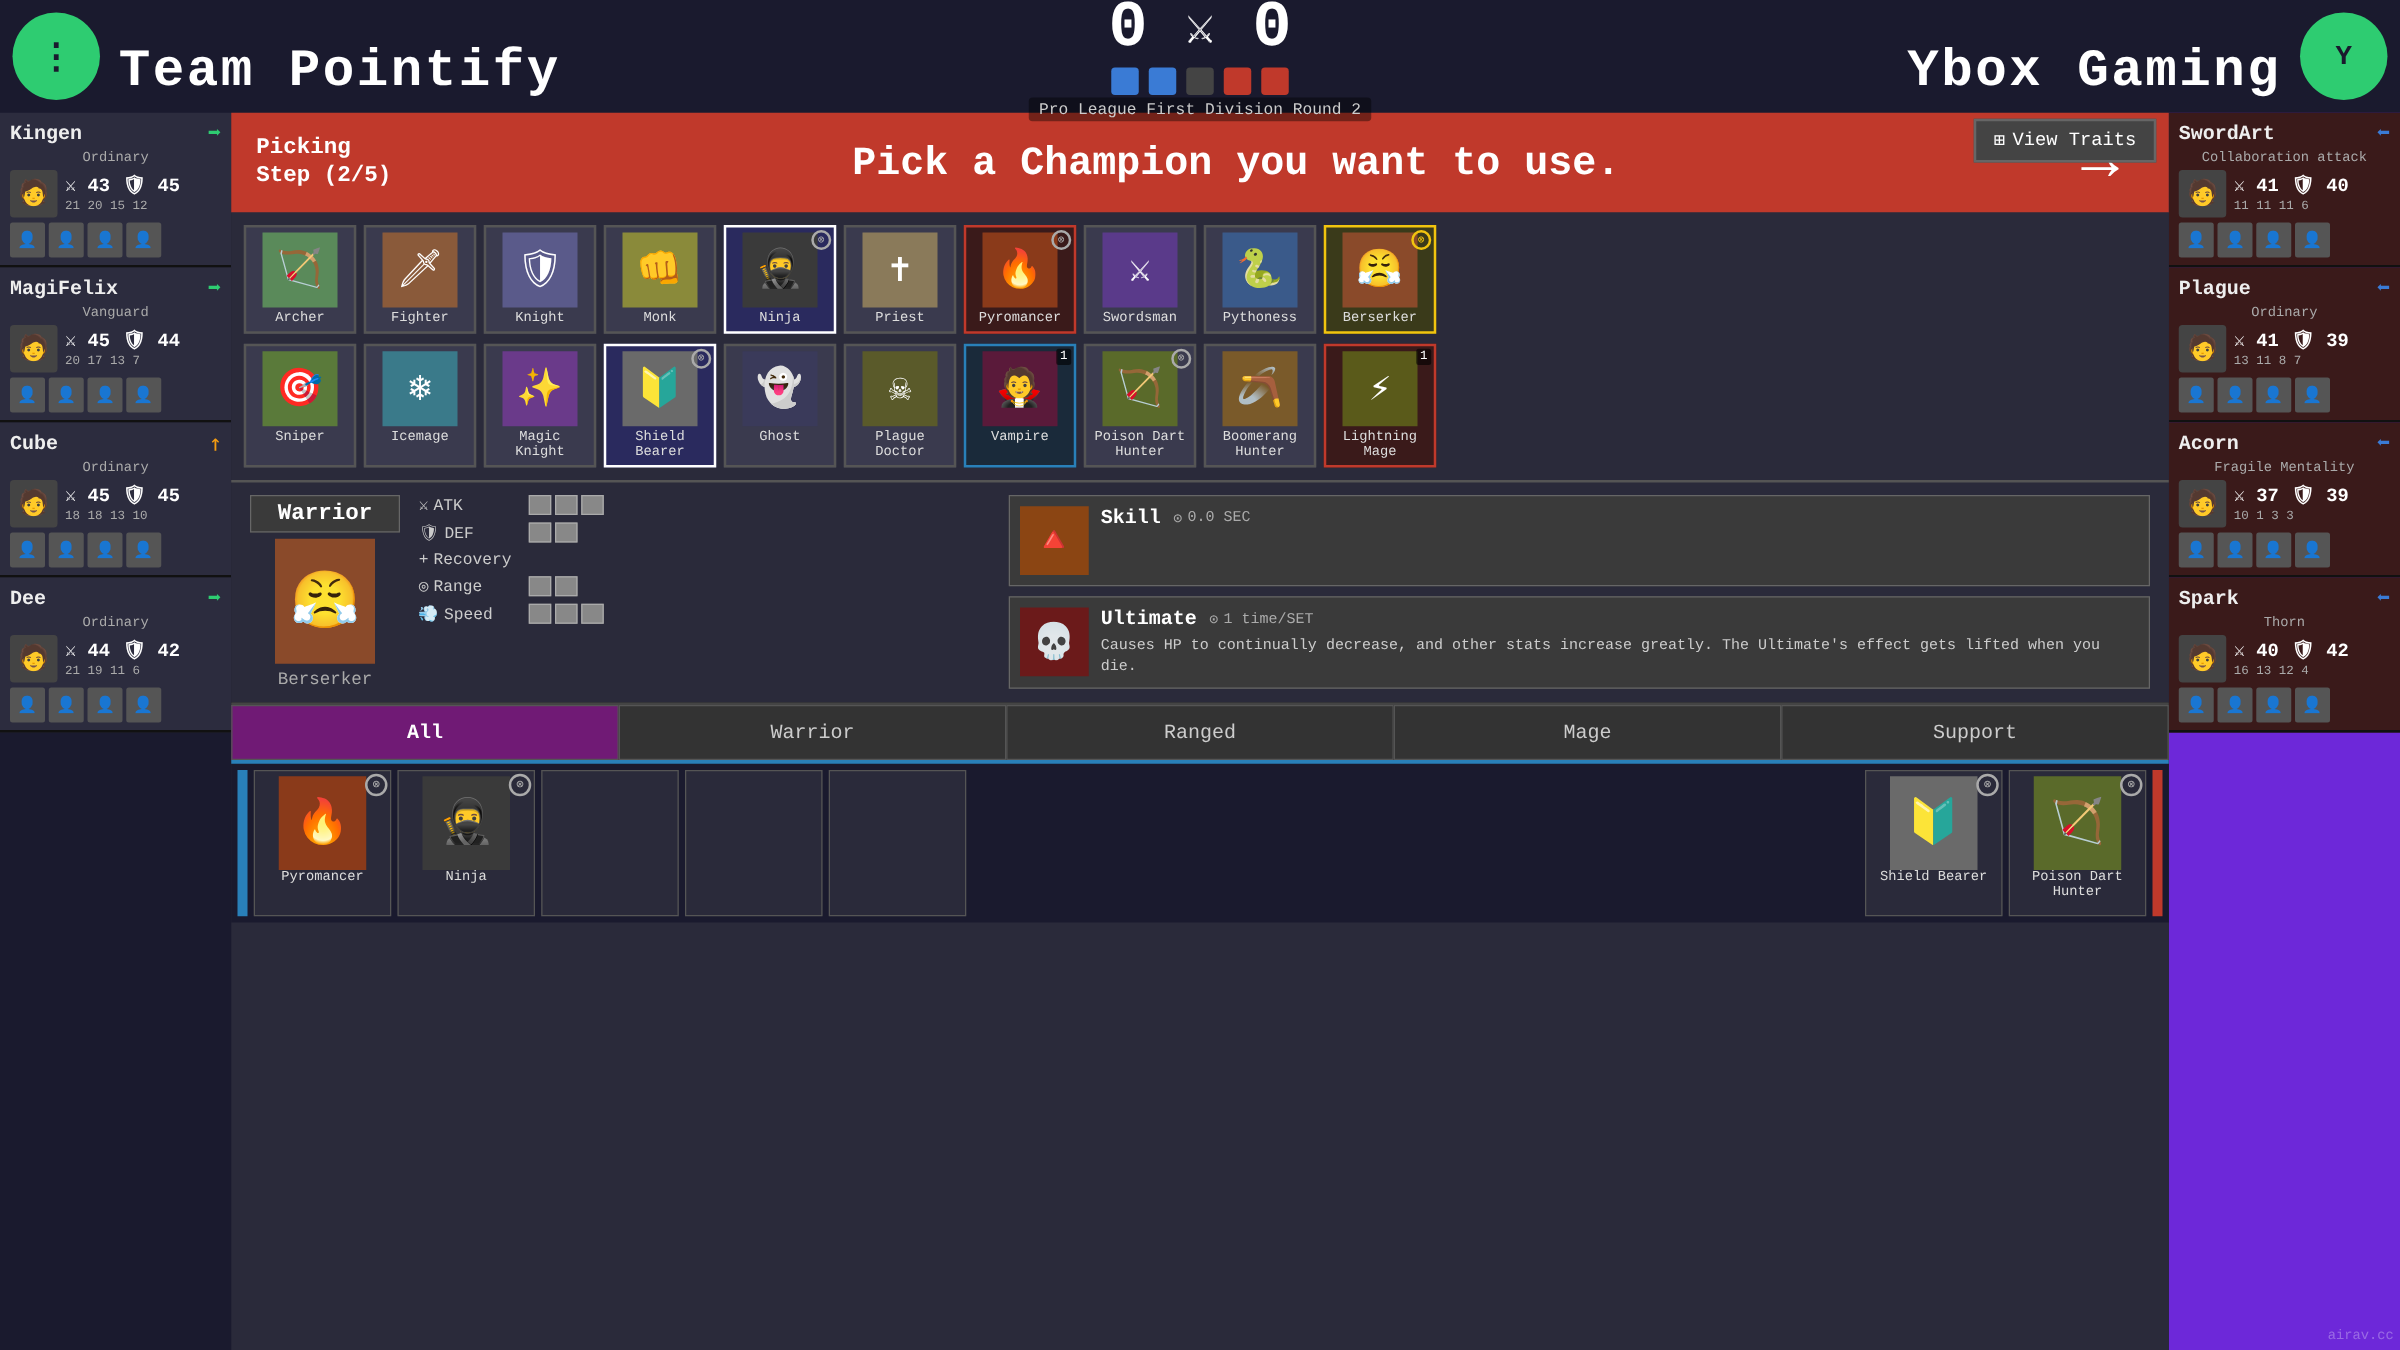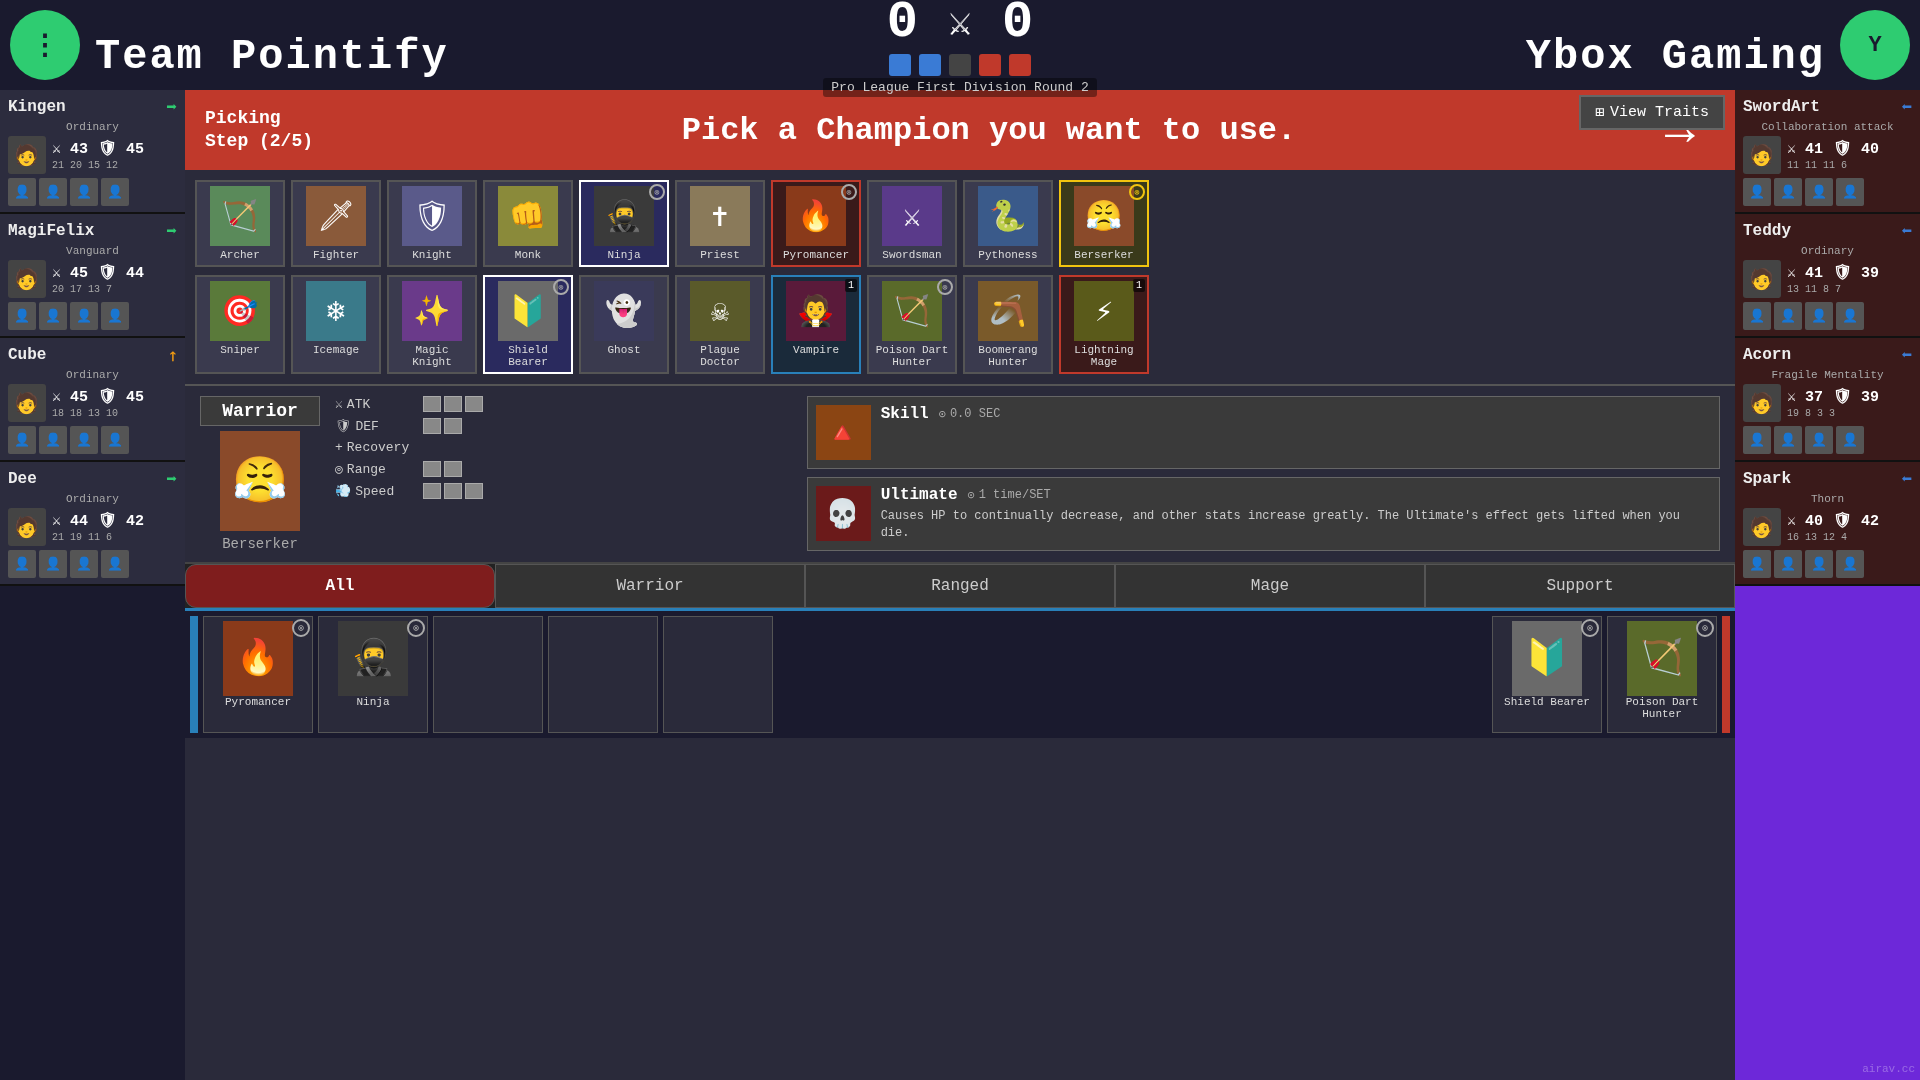--- a/index.html
+++ b/index.html
@@ -420,24 +420,23 @@
       flex: 1;
       padding: 12px 5px;
       text-align: center;
       font-size: 16px;
       cursor: pointer;
       background: #333;
       border: 1px solid #555;
       color: #ccc;
     }
     .filter-tab.active {
-      background: #7f1d1d;
+      background: #701a75;
       color: #fff;
       font-weight: bold;
-      border-radius: 11px;
     }
 
     
     .bottom-picks {
       display: flex;
       background: #1a1a2e;
       height: 130px;
       border-top: 3px solid #2980b9;
       padding: 5px;
       gap: 5px;
@@ -905,21 +904,21 @@
       <div class="mini-avatars">
         <div class="mini-avatar">👤</div>
         <div class="mini-avatar">👤</div>
         <div class="mini-avatar">👤</div>
         <div class="mini-avatar">👤</div>
       </div>
     </div>
 
     <div class="right-player-panel">
       <div class="right-player-header">
-        <span class="player-name">Teddy</span>
+        <span class="player-name">Plague</span>
         <span class="arrow-left">⬅</span>
       </div>
       <div class="player-role">Ordinary</div>
       <div class="player-stats-row">
         <div class="player-avatar">🧑</div>
         <div class="stat-block">
           <div class="stat-main">
             <span>⚔ 41</span>
             <span>🛡 39</span>
           </div>
@@ -940,21 +939,21 @@
         <span class="arrow-left">⬅</span>
       </div>
       <div class="player-role">Fragile Mentality</div>
       <div class="player-stats-row">
         <div class="player-avatar">🧑</div>
         <div class="stat-block">
           <div class="stat-main">
             <span>⚔ 37</span>
             <span>🛡 39</span>
           </div>
-          <div style="font-size:10px;color:#aaa;">19 8 3 3</div>
+          <div style="font-size:10px;color:#aaa;">10 1 3 3</div>
         </div>
       </div>
       <div class="mini-avatars">
         <div class="mini-avatar">👤</div>
         <div class="mini-avatar">👤</div>
         <div class="mini-avatar">👤</div>
         <div class="mini-avatar">👤</div>
       </div>
     </div>
 

